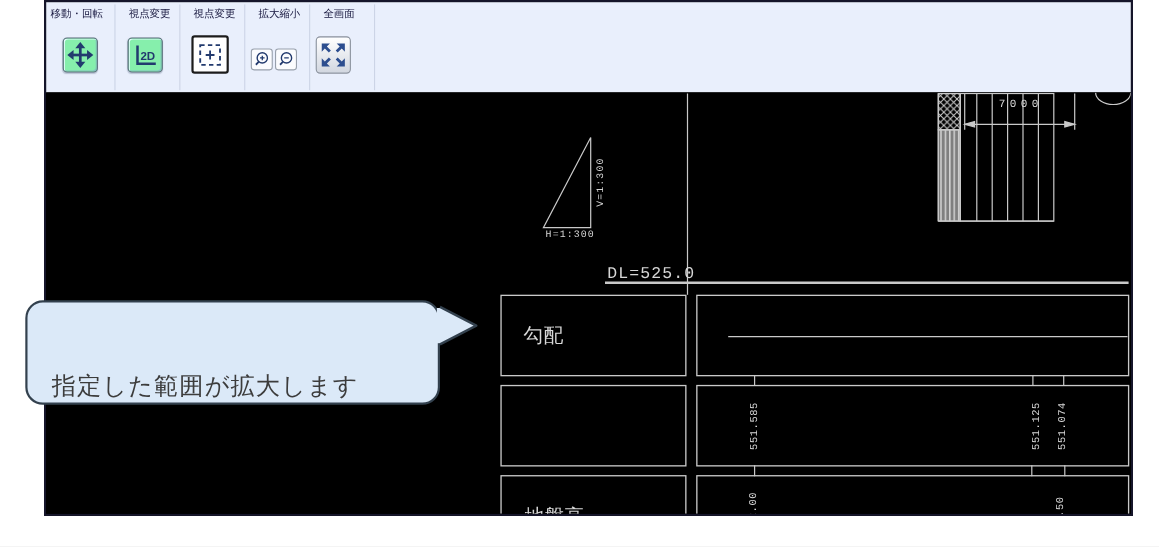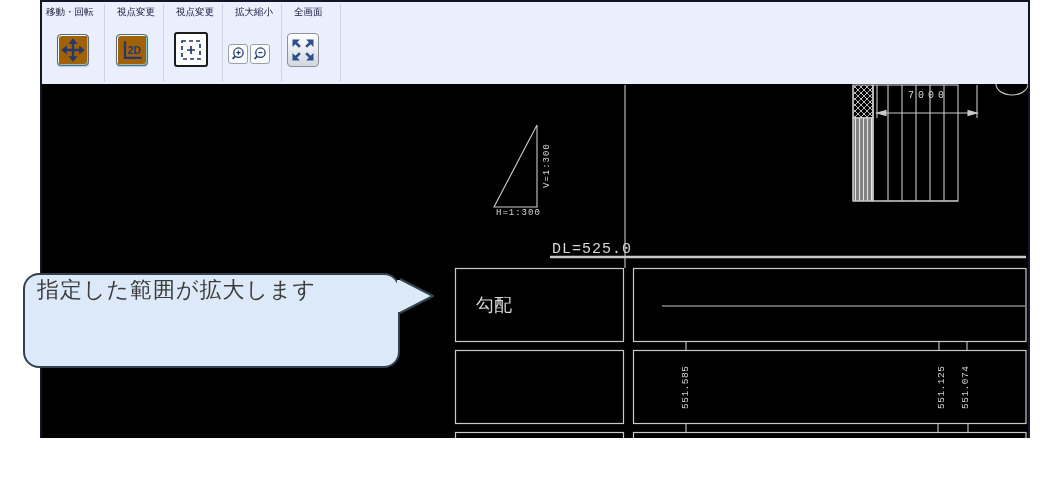--- a/index.html
+++ b/index.html
@@ -1,43 +1,43 @@
 <!DOCTYPE html>
 <html><head>
 <meta charset="utf-8">
 <style>
   html,body{margin:0;padding:0;background:#fff;}
-  .stage{position:relative;width:1054px;height:438px;background:#ffffff;overflow:hidden;
+  .stage{position:relative;width:1054px;height:497px;background:#ffffff;overflow:hidden;
          font-family:"Liberation Sans","DejaVu Sans",sans-serif;}
   .window{position:absolute;left:40px;top:0;width:990px;height:469px;
           border:2px solid #15152a;box-sizing:border-box;background:#000;}
   
   .toolbar{position:absolute;left:0;top:0;width:986px;height:82px;background:#e9effc;}
   .tb-sep{position:absolute;top:2px;bottom:2px;width:1px;background:#ccd4e6;}
   .tb-label{position:absolute;top:4px;font-size:9.5px;color:#14143c;white-space:nowrap;letter-spacing:0px;}
   .btn{position:absolute;box-sizing:border-box;display:flex;align-items:center;justify-content:center;cursor:pointer;}
-  .btn-cyan{width:32px;height:32px;top:32px;background:#a16207;border:1px solid #5b6b7b;border-radius:4px;
+  .btn-cyan{width:32px;height:32px;top:32px;background:#86efac;border:1px solid #5b6b7b;border-radius:4px;
             box-shadow:inset 1px 1px 0 #e2fbfb, inset -1px -1px 0 #84c2c2, 0 1px 1px rgba(40,60,90,.25);}
   .btn-active{width:34px;height:35px;top:30px;background:#ffffff;border:2px solid #1c1c1c;border-radius:3px;}
   .btn-small{width:20px;height:20px;top:42px;background:#fbfcfe;border:1px solid #98a0ac;border-radius:3px;}
   .btn-light{width:32px;height:34px;top:31px;background:linear-gradient(#ffffff,#d2d7e0);
              border:1px solid #8a919c;border-radius:4px;}
   
   .canvas{position:absolute;left:0;top:82px;width:986px;height:383px;background:#000;overflow:hidden;}
   .cadtext{position:absolute;font-family:Liberation Mono, monospace;
            color:#d6d6d6;line-height:1;white-space:nowrap;}
   .vtext{writing-mode:vertical-rl;transform:rotate(180deg);text-align:center;
          display:flex;align-items:center;justify-content:center;}
   .rowlabel{position:absolute;display:flex;align-items:center;justify-content:space-between;
             color:#d8d8d8;font-size:18px;font-weight:400;
             font-family:Liberation Serif, serif;}
   
   .bubble{position:absolute;left:23px;top:273px;width:377px;height:95px;background:#dbe9f8;
           border:2px solid #33414e;border-radius:16px;box-sizing:border-box;display:flex;
-          align-items:flex-start;padding-left:12px;z-index:5;}
+          align-items:flex-end;padding-left:22px;z-index:5;}
   .bubble-text{font-size:22px;color:#3c3c3c;letter-spacing:1px;}
   .bubble-tail{position:absolute;left:397px;top:272px;z-index:6;}
 </style>
 </head>
 <body>
 
 <div class="stage">
 
   <div class="window">
 

